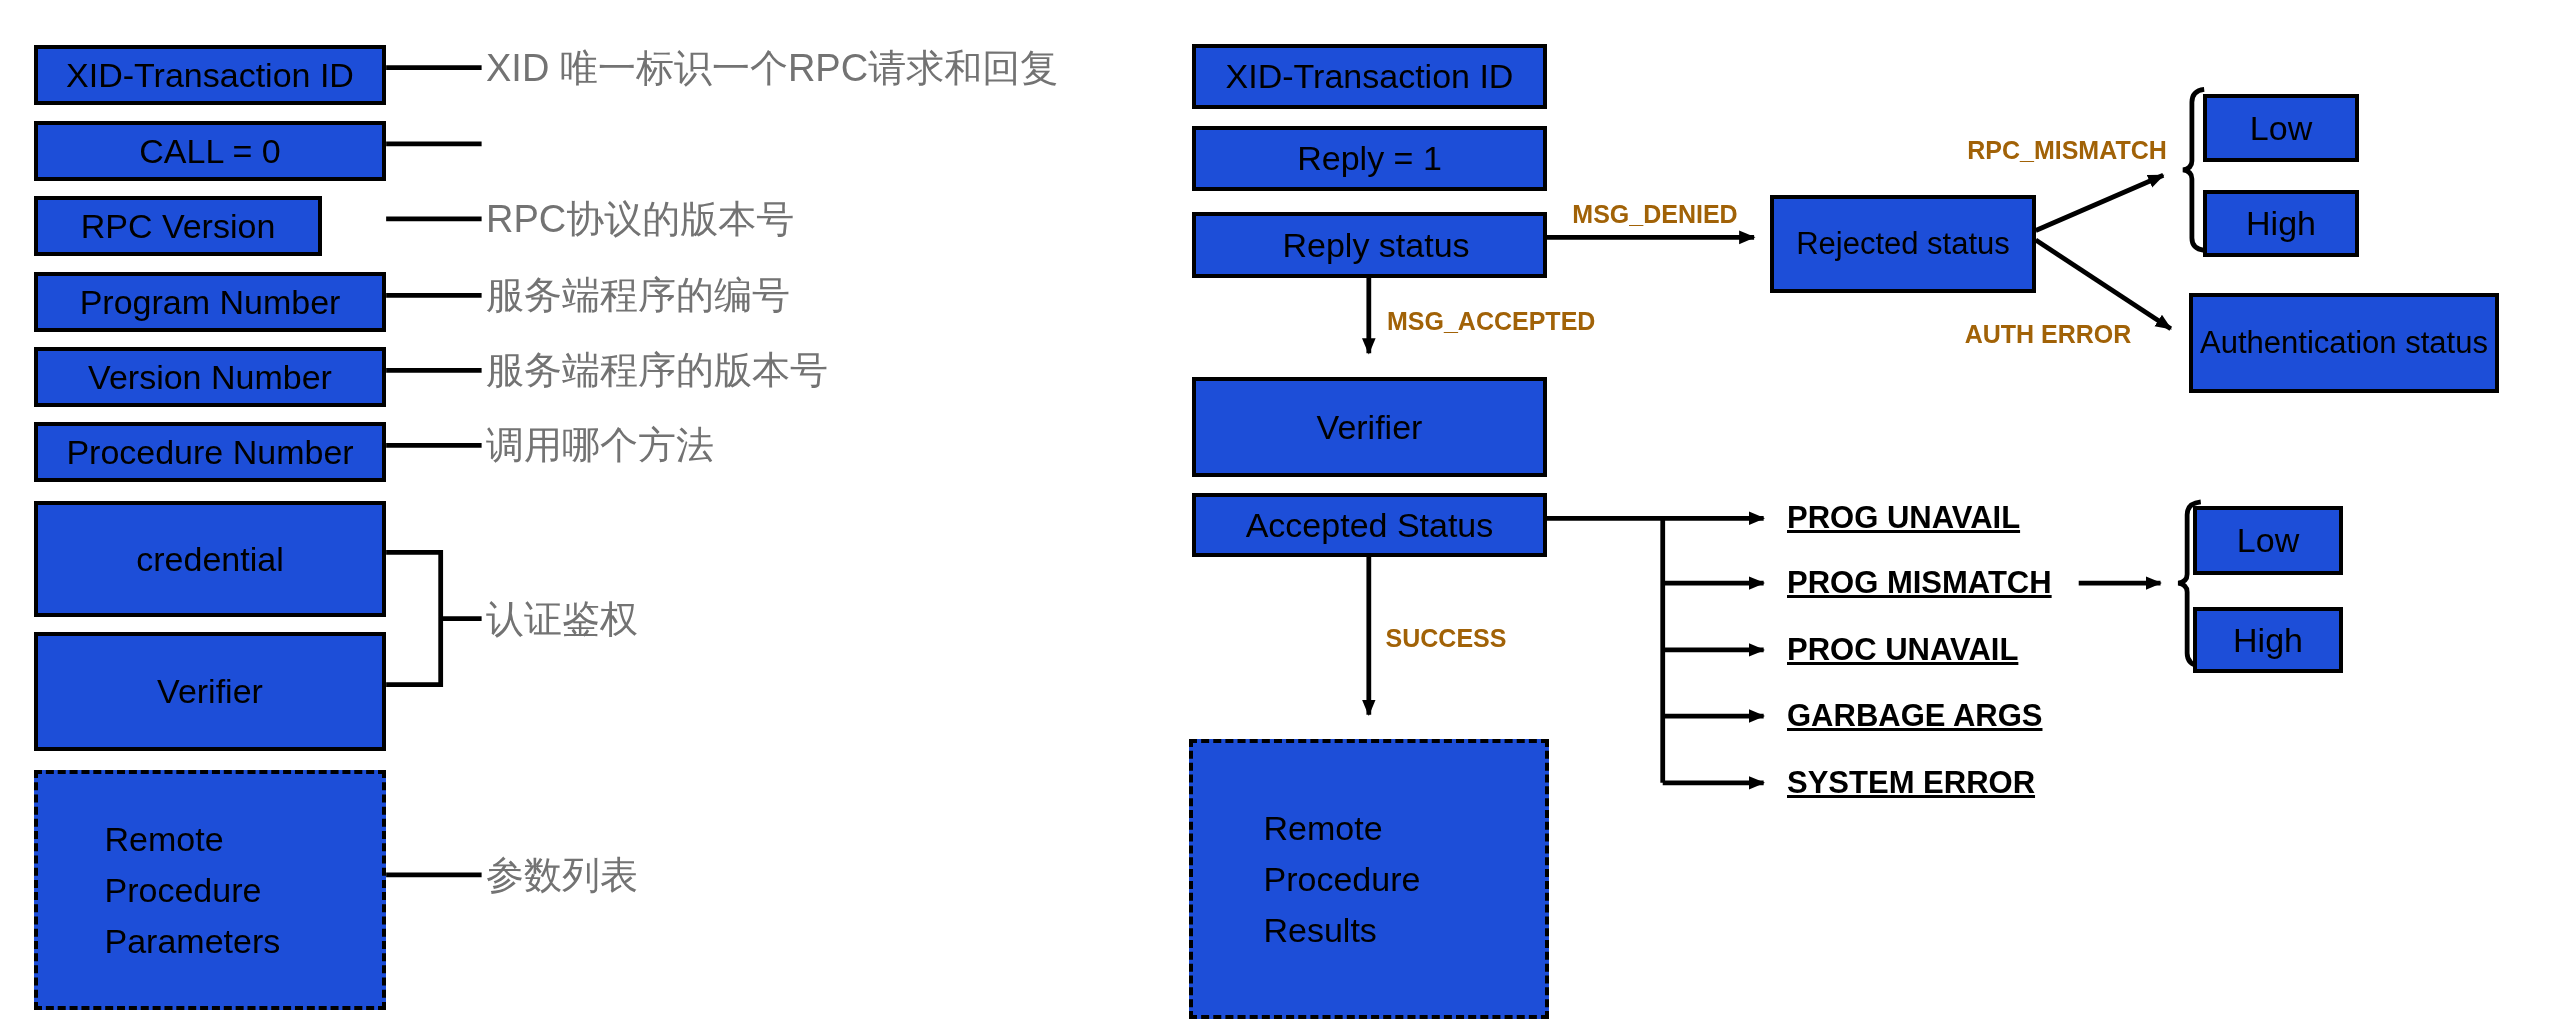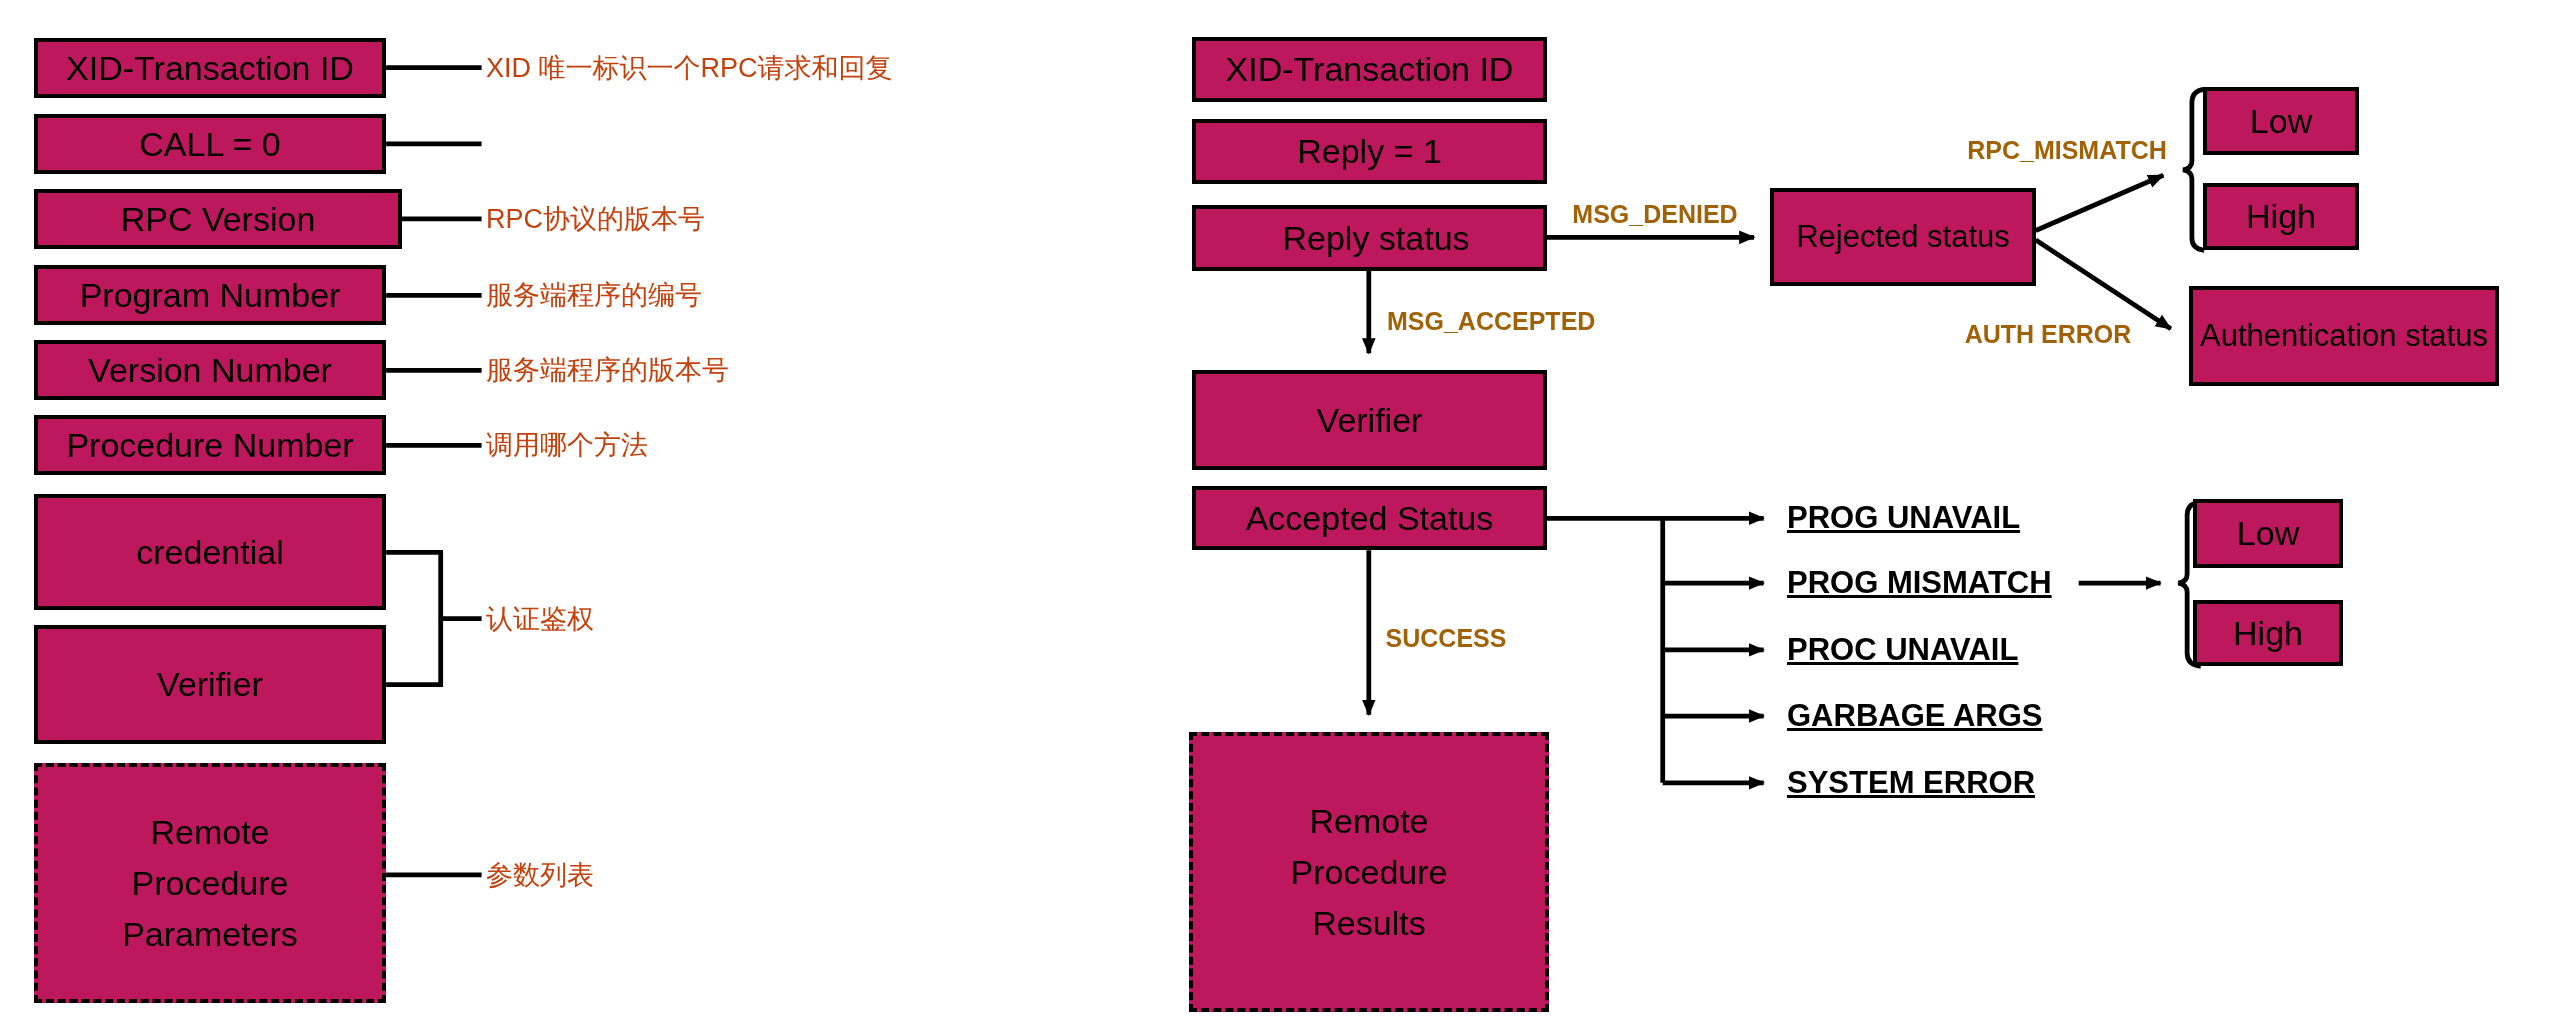--- a/index.html
+++ b/index.html
@@ -8,38 +8,39 @@
     width: 2576px;
     height: 1027px;
     background: #ffffff;
     font-family: "Liberation Sans", "DejaVu Sans", sans-serif;
     color: #000;
     overflow: hidden;
   }
   .box {
     position: absolute;
     box-sizing: border-box;
-    background: #be185d;
+    background: #1d4ed8;
     border: 4.8px solid #000000;
     display: flex;
     align-items: center;
     justify-content: center;
-    text-align: center;
+    text-align: left;
     font-size: 34px;
     line-height: 1.25;
     color: #000000;
+    margin-top: 7px;
   }
   .box.dashed { border-style: dashed; }
   .box .wrap3 { display: inline-block; width: 211px; line-height: 1.5; }
   .ann {
     position: absolute;
-    font-size: 27px;
+    font-size: 38px;
     white-space: nowrap;
     transform: translateY(-50%);
-    color: #c2410c;
+    color: #737373;
   }
   .tag {
     position: absolute;
     font-size: 25px;
     font-weight: bold;
     white-space: nowrap;
     color: #a16207;
   }
   .tag.center { transform: translate(-50%, -50%); }
   .tag.left { transform: translateY(-50%); }
@@ -102,21 +103,21 @@
     <path d="M3232,131 Q3214,133 3214,150 L3214,236 Q3214,247 3201,249 Q3214,251 3214,262 L3214,349 Q3214,365 3232,367"></path>
     <path d="M3227,736 Q3207,738 3207,755 L3207,842 Q3207,853 3194,855 Q3207,857 3207,868 L3207,958 Q3207,975 3227,977"></path>
   </svg>
 
   <div class="box" style="left:34px; top:38px;  width:352px; height:60px;">
       <span>XID-Transaction ID</span>
     </div>
   <div class="box" style="left:34px; top:114px; width:352px; height:60px;">
       <span>CALL = 0</span>
     </div>
-  <div class="box" style="left:34px; top:189px; width:368px; height:60px;">
+  <div class="box" style="left:34px; top:189px; width:288px; height:60px;">
       <span>RPC Version</span>
     </div>
   <div class="box" style="left:34px; top:265px; width:352px; height:60px;">
       <span>Program Number</span>
     </div>
   <div class="box" style="left:34px; top:340px; width:352px; height:60px;">
       <span>Version Number</span>
     </div>
   <div class="box" style="left:34px; top:415px; width:352px; height:60px;">
       <span>Procedure Number</span>

